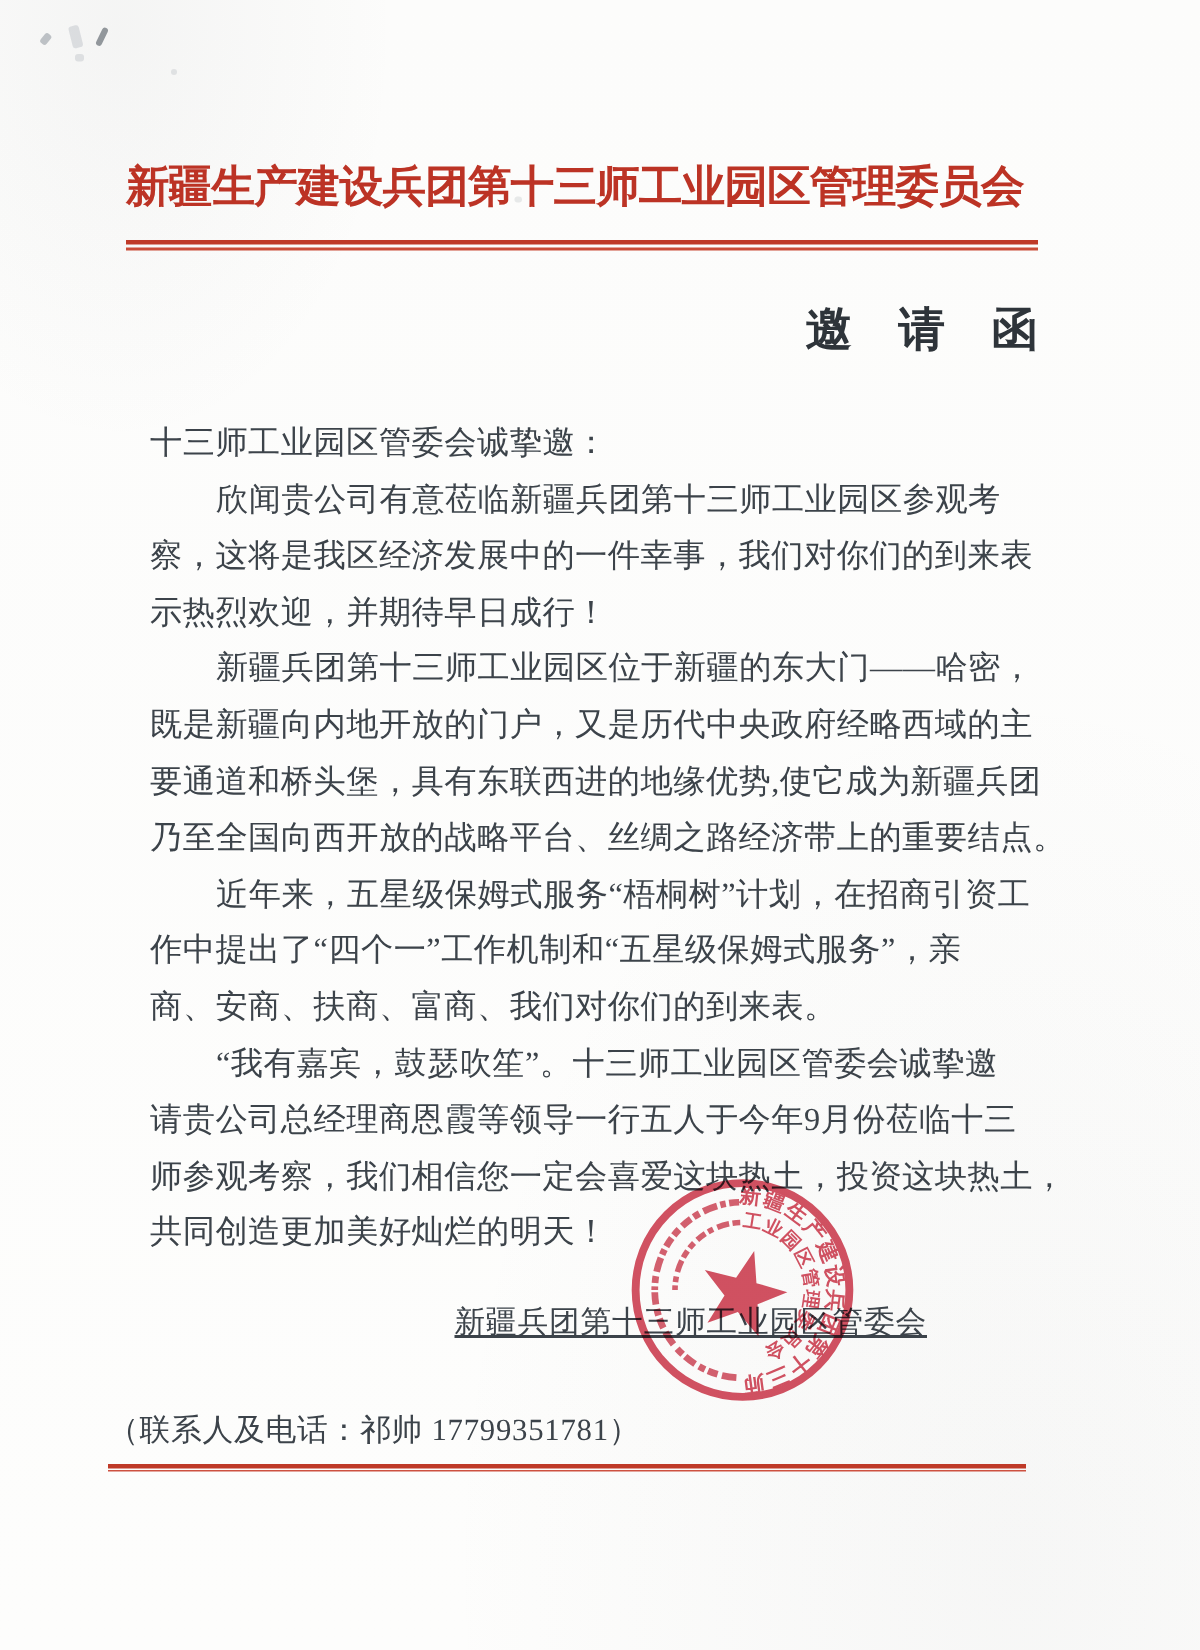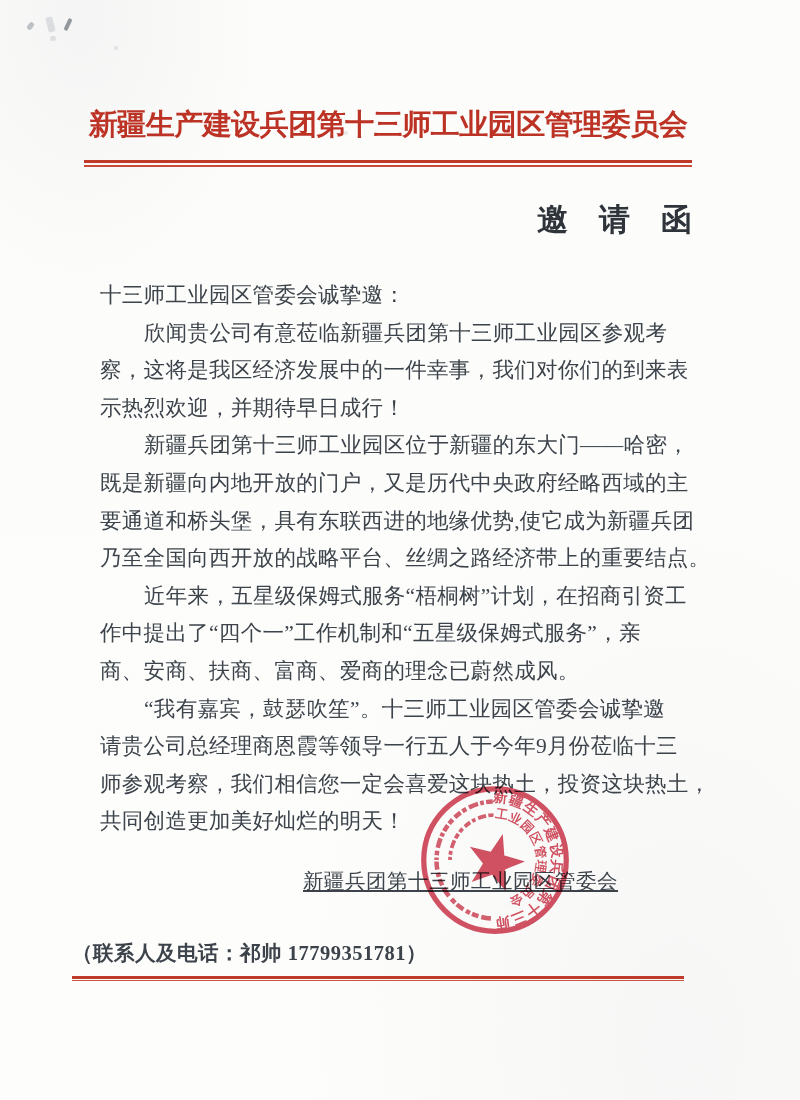--- a/index.html
+++ b/index.html
@@ -16,21 +16,21 @@
   .speck { position:absolute; background:#8e959c; border-radius:2px; }
   .sp1 { left:28px; top:22px; width:5px; height:8px; transform:rotate(40deg); opacity:.55; }
   .sp2 { left:47px; top:17px; width:7px; height:15px; transform:rotate(-14deg); opacity:.35; background:#aab0b6; }
   .sp3 { left:66px; top:18px; width:4px; height:13px; transform:rotate(26deg); opacity:.75; background:#70777e; }
   .sp4 { left:50px; top:36px; width:6px; height:5px; opacity:.4; background:#b8bdc2; }
   .sp5 { left:114px; top:46px; width:4px; height:4px; border-radius:50%; opacity:.45; background:#c3c8cc; }
   .sp6 { left:343px; top:131px; width:5px; height:4px; opacity:.4; background:#c9cdd0; }
 
   .org-title {
     position:absolute; top:105px; left:84px; width:608px;
-    text-align:center; font-size:29px; font-weight:bold;
+    font-size:29px; font-weight:bold;
     letter-spacing:-0.5px; color:#bc3325; white-space:nowrap;
   }
   .rule { position:absolute; left:84px; width:608px; }
   .rule-top { top:160px; }
   .rule .r1 { height:3px; background:#bf3a28; }
   .rule .r2 { height:2px; background:#ca4c38; margin-top:2px; }
   .rule-bottom { top:976px; left:72px; width:612px; }
   .rule-bottom .r1 { height:2.5px; background:#bf3a28; }
   .rule-bottom .r2 { height:1.5px; background:#cd5140; margin-top:1px; }
 
@@ -50,21 +50,21 @@
   .signature {
     position:absolute; top:867px; left:303px;
     font-size:20.5px; letter-spacing:0.5px; color:#3c434a; white-space:nowrap;text-decoration:underline;
   }
   .sign-date {
     position:absolute; top:906px; left:406px;
     font-size:20.5px; letter-spacing:1.5px; color:#3c434a; white-space:nowrap;
   }
   .contact {
     position:absolute; top:939px; left:72px;
-    font-size:20.5px; letter-spacing:0.5px; color:#3c434a; white-space:nowrap;font-weight:bold;
+    font-size:20.5px; letter-spacing:0.5px; color:#3c434a; white-space:nowrap;
   }
 
   .stamp {
     position:absolute; left:420px; top:785px; width:150px; height:150px;
     mix-blend-mode:multiply; opacity:.88;
   }
 </style>
 </head>
 <body>
 
@@ -89,21 +89,21 @@
     <div class="line">十三师工业园区管委会诚挚邀：</div>
     <div class="line indent">欣闻贵公司有意莅临新疆兵团第十三师工业园区参观考</div>
     <div class="line">察，这将是我区经济发展中的一件幸事，我们对你们的到来表</div>
     <div class="line">示热烈欢迎，并期待早日成行！</div>
     <div class="line indent">新疆兵团第十三师工业园区位于新疆的东大门——哈密，</div>
     <div class="line">既是新疆向内地开放的门户，又是历代中央政府经略西域的主</div>
     <div class="line">要通道和桥头堡，具有东联西进的地缘优势,使它成为新疆兵团</div>
     <div class="line">乃至全国向西开放的战略平台、丝绸之路经济带上的重要结点。</div>
     <div class="line indent">近年来，五星级保姆式服务“梧桐树”计划，在招商引资工</div>
     <div class="line">作中提出了“四个一”工作机制和“五星级保姆式服务”，亲</div>
-    <div class="line">商、安商、扶商、富商、爱商的理念已蔚然成风。</div>
+    <div class="line">商、安商、扶商、富商、我们对你们的到来表。</div>
     <div class="line indent">“我有嘉宾，鼓瑟吹笙”。十三师工业园区管委会诚挚邀</div>
     <div class="line">请贵公司总经理商恩霞等领导一行五人于今年9月份莅临十三</div>
     <div class="line">师参观考察，我们相信您一定会喜爱这块热土，投资这块热土，</div>
     <div class="line">共同创造更加美好灿烂的明天！</div>
   </div>
 
   <div class="signature">新疆兵团第十三师工业园区管委会</div>
   <div class="contact">（联系人及电话：祁帅 17799351781）</div>
 
   <div class="rule rule-bottom">

